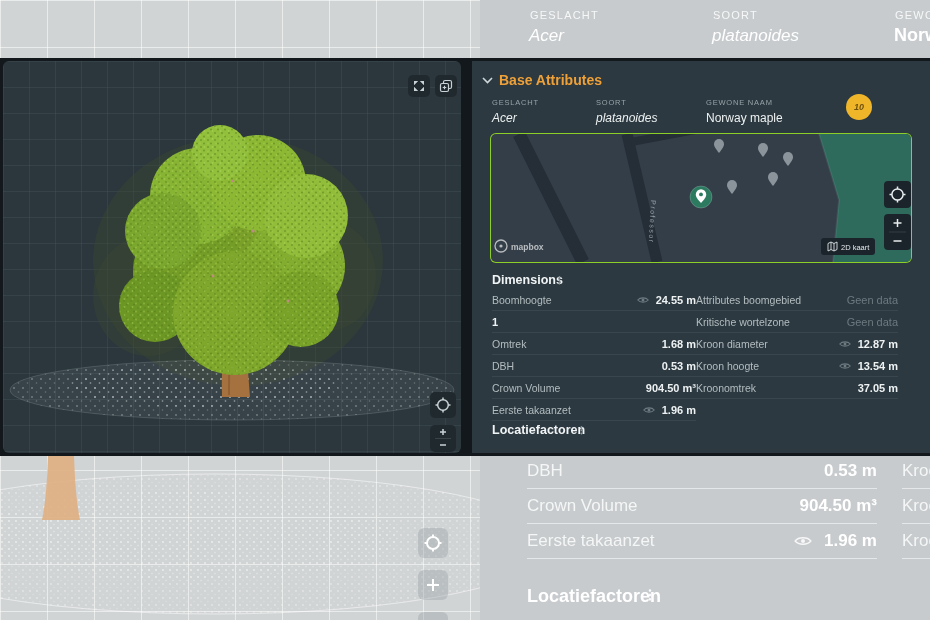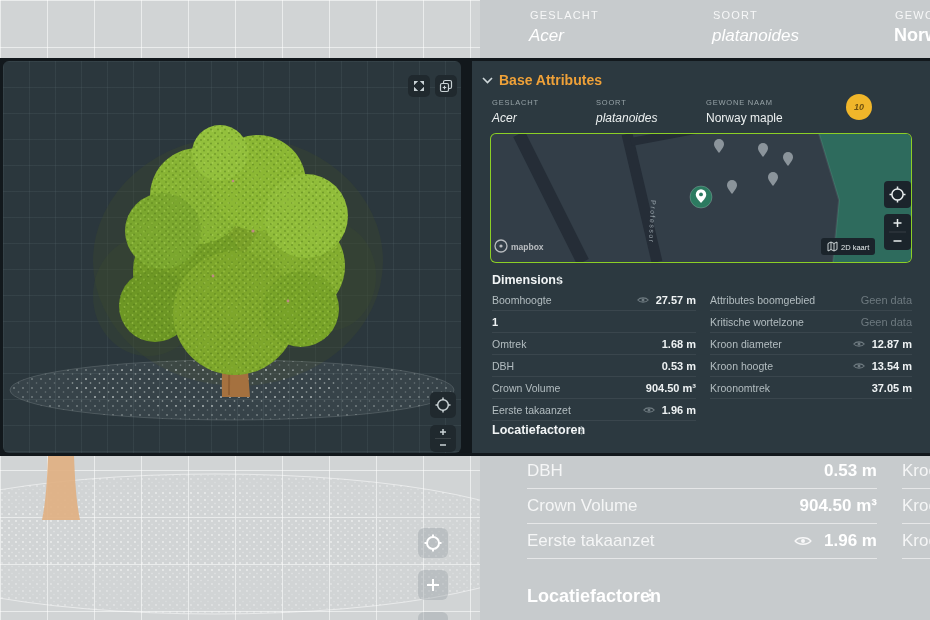--- a/index.html
+++ b/index.html
@@ -43,21 +43,21 @@
   .pa-title{font-size:14px;font-weight:700;color:#efa138;}
   .sp-label{font-size:7.5px;letter-spacing:.8px;color:#97a3a7;}
   .sp-value{font-size:12px;color:#edf1f1;margin-top:4px;white-space:nowrap;}
   .sp-value.it{font-style:italic;}
   .badge{width:26px;height:26px;border-radius:50%;background:#f0b62a;color:#6e5110;
          font-size:9px;font-weight:700;display:flex;align-items:center;justify-content:center;}
   .map{left:18px;top:72px;width:420px;height:128px;border-radius:6px;overflow:hidden;
        border:1px solid rgba(255,255,255,.07);background:#84cc16;}
   .sec-title{font-size:12.5px;font-weight:700;color:#f1f4f5;}
   .kebab{color:#8d989c;font-size:11px;font-weight:700;letter-spacing:0;}
-  .cols{left:20px;top:228px;display:flex;gap:14px;}
+  .cols{left:20px;top:228px;display:flex;}
   .col{width:204px;}
   .col.r{width:202px;}
   .drow{height:21px;display:flex;align-items:center;border-bottom:1px solid rgba(255,255,255,.07);}
   .drow .lbl{flex:1;font-size:10.5px;color:#b3bdc0;white-space:nowrap;}
   .drow .val{font-size:11px;font-weight:700;color:#eef2f3;white-space:nowrap;}
   .drow .val.muted{font-weight:400;color:#6d797f;}
   .eye{margin-right:7px;display:flex;}
   .scrollthumb{right:4px;top:34px;width:3px;height:348px;background:#848d92;border-radius:2px;}
 </style>
 </head>
@@ -294,21 +294,21 @@
       <div class="abs cols">
         <div class="col">
           <div class="drow">
             <span class="lbl">Boomhoogte</span>
             <span class="eye">
                 <svg width="12" height="8" viewBox="0 0 16 10">
                   <path d="M1,5 C4,1.2 12,1.2 15,5 C12,8.8 4,8.8 1,5 Z" fill="none" stroke="#6f7b81" stroke-width="1.4"></path>
                   <circle cx="8" cy="5" r="1.9" fill="#6f7b81"></circle>
                 </svg>
               </span>
-            <span class="val">27.57 m</span>
+            <span class="val">24.55 m</span>
           </div>
           <div class="drow">
             <span class="val">1</span>
           </div>
           <div class="drow">
             <span class="lbl">Omtrek</span>
             <span class="val">1.68 m</span>
           </div>
           <div class="drow">
             <span class="lbl">DBH</span>

